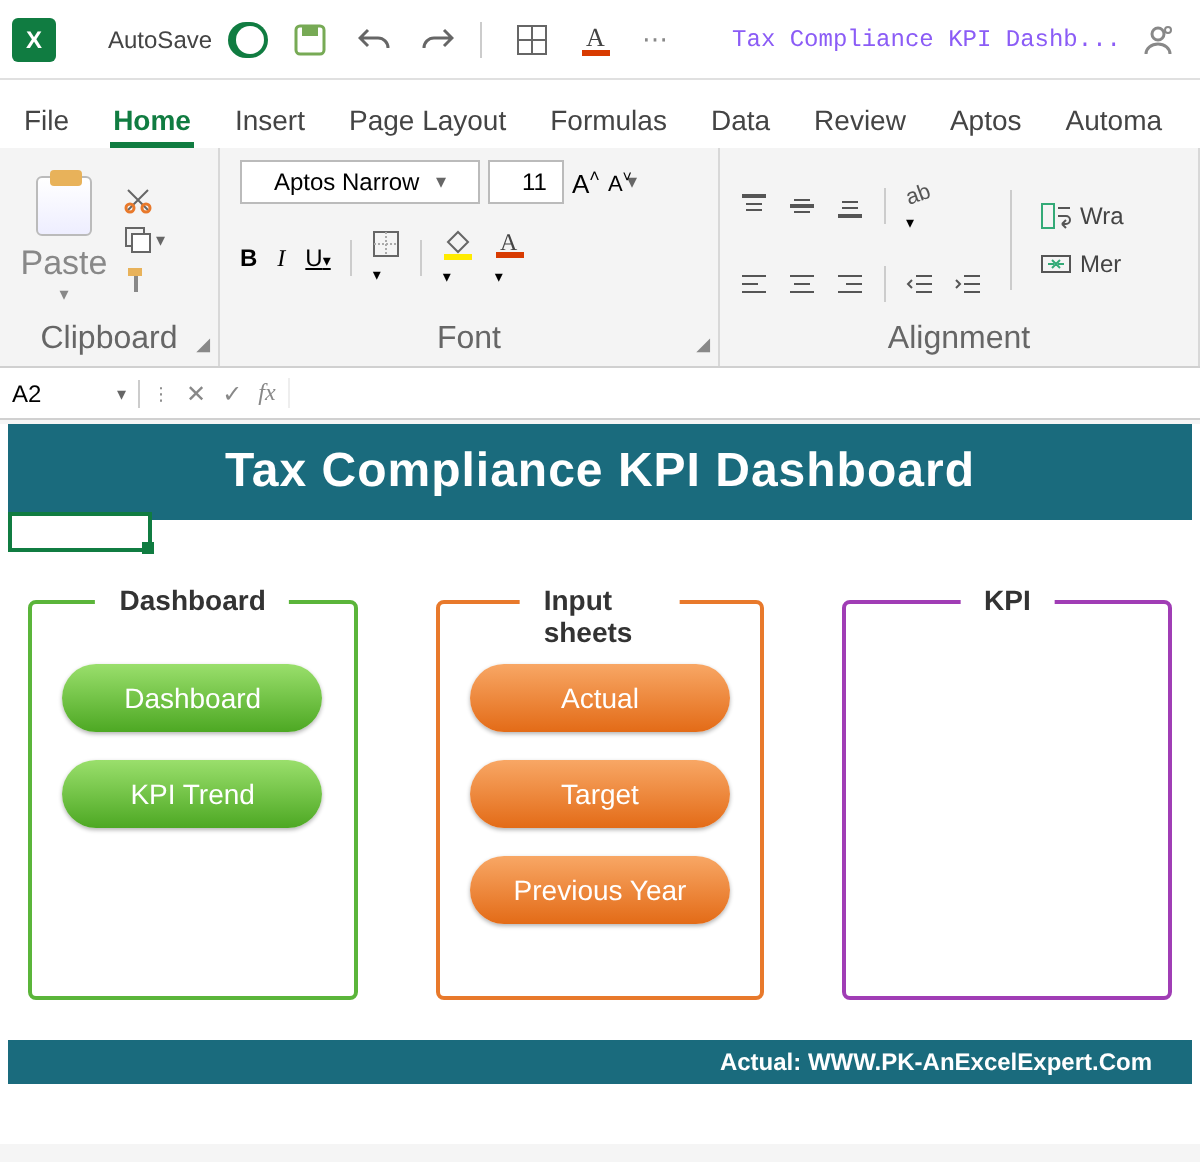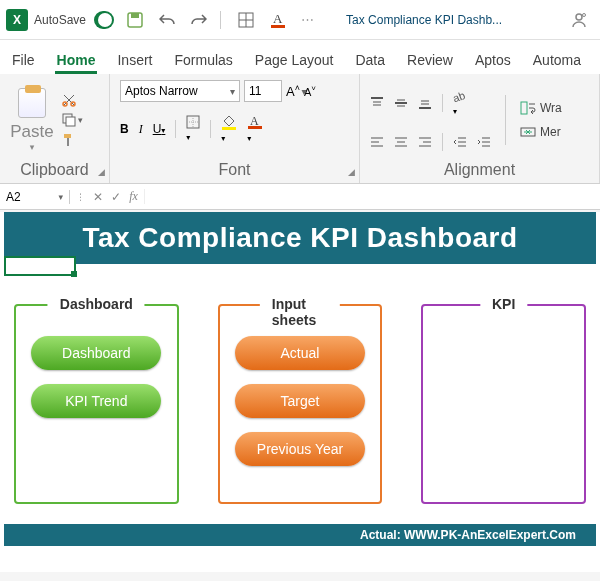--- a/index.html
+++ b/index.html
@@ -2,27 +2,27 @@
 <html><head>
 <meta charset="utf-8">
 <style>
   * { box-sizing: border-box; margin: 0; padding: 0; }
   body { font-family: "Segoe UI", Arial, sans-serif; font-size: 12px; background: #f5f5f5; width: 600px; height: 581px; overflow: hidden; }
 
   
   .titlebar { display: flex; align-items: center; height: 40px; background: #fff; padding: 0 6px; gap: 6px; border-bottom: 1px solid #e0e0e0;}
   .excel-icon { width: 22px; height: 22px; background: #107c41; display: flex; align-items: center; justify-content: center; border-radius: 3px; }
   .excel-icon span { color: #fff; font-weight: bold; font-size: 12px; }
-  .autosave-label { font-size: 12px; color: #444; margin-left: 0; }
+  .autosave-label { font-size: 12px; color: #444; margin-left: 20px; }
   .toggle { width: 20px; height: 18px; background: #107c41; border-radius: 9px; position: relative; margin-left: 2px; font-style: italic; }
   .toggle::after { content:""; position:absolute; right:2px; top:2px; width:14px; height:14px; background:#fff; border-radius:50%; }
   .toggle-on-text { position:absolute; left:5px; top:2px; color:#fff; font-size:9px; font-weight:600;}
   .qat-icon { width:22px; height:22px; display:flex; align-items:center; justify-content:center; color:#666; margin-left:4px;}
   .qat-sep { width:1px; height:18px; background:#ccc; margin:0 4px;}
-  .doc-title { color:#0c4a6e; font-size:12px; margin-left: 20px; flex:1; overflow:hidden; text-overflow:ellipsis; white-space:nowrap;}
+  .doc-title { color:#8b5cf6; font-size:12px; margin-left: 20px; flex:1; overflow:hidden; text-overflow:ellipsis; white-space:nowrap;font-family:Liberation Mono, monospace;}
   .share-icon { color:#777; margin-right:6px;}
 
   
   .tabstrip { display:flex; height:34px; background:#fff; align-items:end; padding:0 10px; gap:18px; }
   .tab { font-size:14px; color:#444; padding:6px 2px; cursor:pointer; }
   .tab.active { color:#107c41; font-weight:600; border-bottom:3px solid #107c41; padding-bottom:3px;}
 
   
   .ribbon { display:flex; height:110px; background:#f4f4f4; border-bottom:1px solid #d0d0d0; }
   .ribbon-group { border-right:1px solid #d8d8d8; padding:6px 10px 2px 10px; display:flex; flex-direction:column; position:relative;}
@@ -34,42 +34,42 @@
   .paste { display:flex; flex-direction:column; align-items:center; width:44px;}
   .paste-icon { width:28px; height:30px; background:linear-gradient(#fff,#eef); border:1px solid #bbb; border-radius:3px; position:relative;}
   .paste-icon::before { content:""; position:absolute; top:-4px; left:6px; width:16px; height:8px; background:#e8b25a; border-radius:2px;}
   .paste-label { font-size:17px; color:#888; margin-top:4px;}
   .small-col { display:flex; flex-direction:column; gap:6px; margin-left:4px;}
   .small-btn { display:flex; align-items:center; gap:2px; color:#666; font-size:11px;}
 
   
   .font-group .row1 { display:flex; gap:4px; align-items:center;}
   .font-group .row2 { display:flex; gap:10px; align-items:center; margin-top:8px;}
-  .combo { border:1px solid #bbb; background:#fff; height:22px; display:flex; align-items:center; padding:0 4px; font-size:12px;}
+  .combo { border:1px solid #bbb; background:#fff; height:22px; display:flex; align-items:center; padding:0 16px; font-size:12px;}
   .combo.font { width:120px;}
   .combo.size { width:38px;gap:40px;}
   .combo .chev { margin-left:auto; font-size:10px; color:#666;}
   .ab { font-size:13px;}
   .sep-v { width:1px; height:18px; background:#ccc;}
 
   
   .align-group .row1, .align-group .row2 { display:flex; gap:10px; align-items:center;}
   .align-group .row2 { margin-top:8px;}
 
   
   .formula-bar { display:flex; height:26px; background:#fff; border-bottom:1px solid #d0d0d0; align-items:center;}
   .name-box { width:70px; border-right:1px solid #ccc; padding:0 6px; font-size:12px; display:flex; align-items:center; gap:4px;}
   .name-box .chev { font-size:9px; color:#666; margin-left:auto;}
   .fx-controls { display:flex; align-items:center; padding:0 6px; gap:8px; color:#888; border-right:1px solid #eee;}
   .fx-controls .fx { font-style:italic; font-family:serif;}
   .formula-input { flex:1; padding:0 8px;}
 
   
   .sheet-area { background:#fff; padding:0 4px; position:relative; height:360px;}
-  .dash-banner { background:#1a6b7d; color:#fff; text-align:center; font-size:28px; font-weight:700; padding:10px 0; letter-spacing:0.5px; margin-top:2px;}
+  .dash-banner { background:#1a6b7d; color:#fff; text-align:center; font-size:24px; font-weight:700; padding:10px 0; letter-spacing:0.5px; margin-top:2px;}
   .selected-cell { position:absolute; top:44px; left:4px; width:72px; height:20px; border:2px solid #107c41; background:#fff;}
   .selected-cell::after { content:""; position:absolute; right:-3px; bottom:-3px; width:6px; height:6px; background:#107c41;}
 
   .card-row { display:flex; justify-content:space-around; margin-top:40px; padding:0 10px;gap:39px;}
   .card { border:2px solid; border-radius:4px; width:170px; height:200px; position:relative; padding:30px 10px 10px 10px; display:flex; flex-direction:column; gap:14px; align-items:center;}
   .card-legend { position:absolute; top:-10px; left:50%; transform:translateX(-50%); background:#fff; padding:0 12px; font-weight:700; font-size:14px; color:#333;}
   .card.green { border-color:#5bb53a;}
   .card.orange { border-color:#e8792b;}
   .card.purple { border-color:#a03db5;}
 
@@ -130,22 +130,22 @@
         <path d="M3 16 A6 5 0 0 1 15 16" fill="none" stroke="#888" stroke-width="1.5"></path>
         <circle cx="14" cy="4" r="1.5" fill="none" stroke="#888"></circle>
       </svg>
   </span>
 </div>
 
 <div class="tabstrip">
   <div class="tab">File</div>
   <div class="tab active">Home</div>
   <div class="tab">Insert</div>
+  <div class="tab">Page Layout</div>
   <div class="tab">Formulas</div>
-  <div class="tab">Page Layout</div>
   <div class="tab">Data</div>
   <div class="tab">Review</div>
   <div class="tab">Aptos</div>
   <div class="tab">Automa</div>
 </div>
 
 <div class="ribbon">
 
   <div class="ribbon-group" style="width:110px;">
     <div class="group-body">

